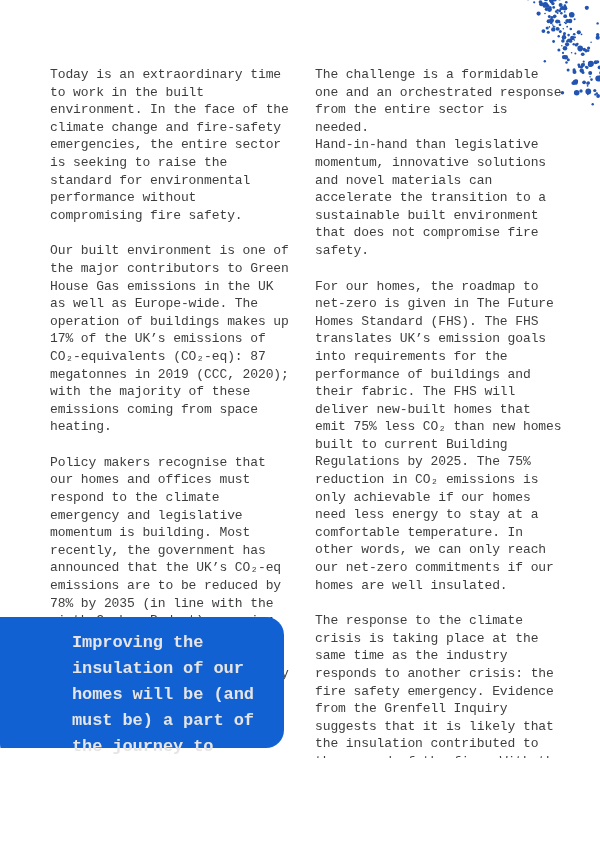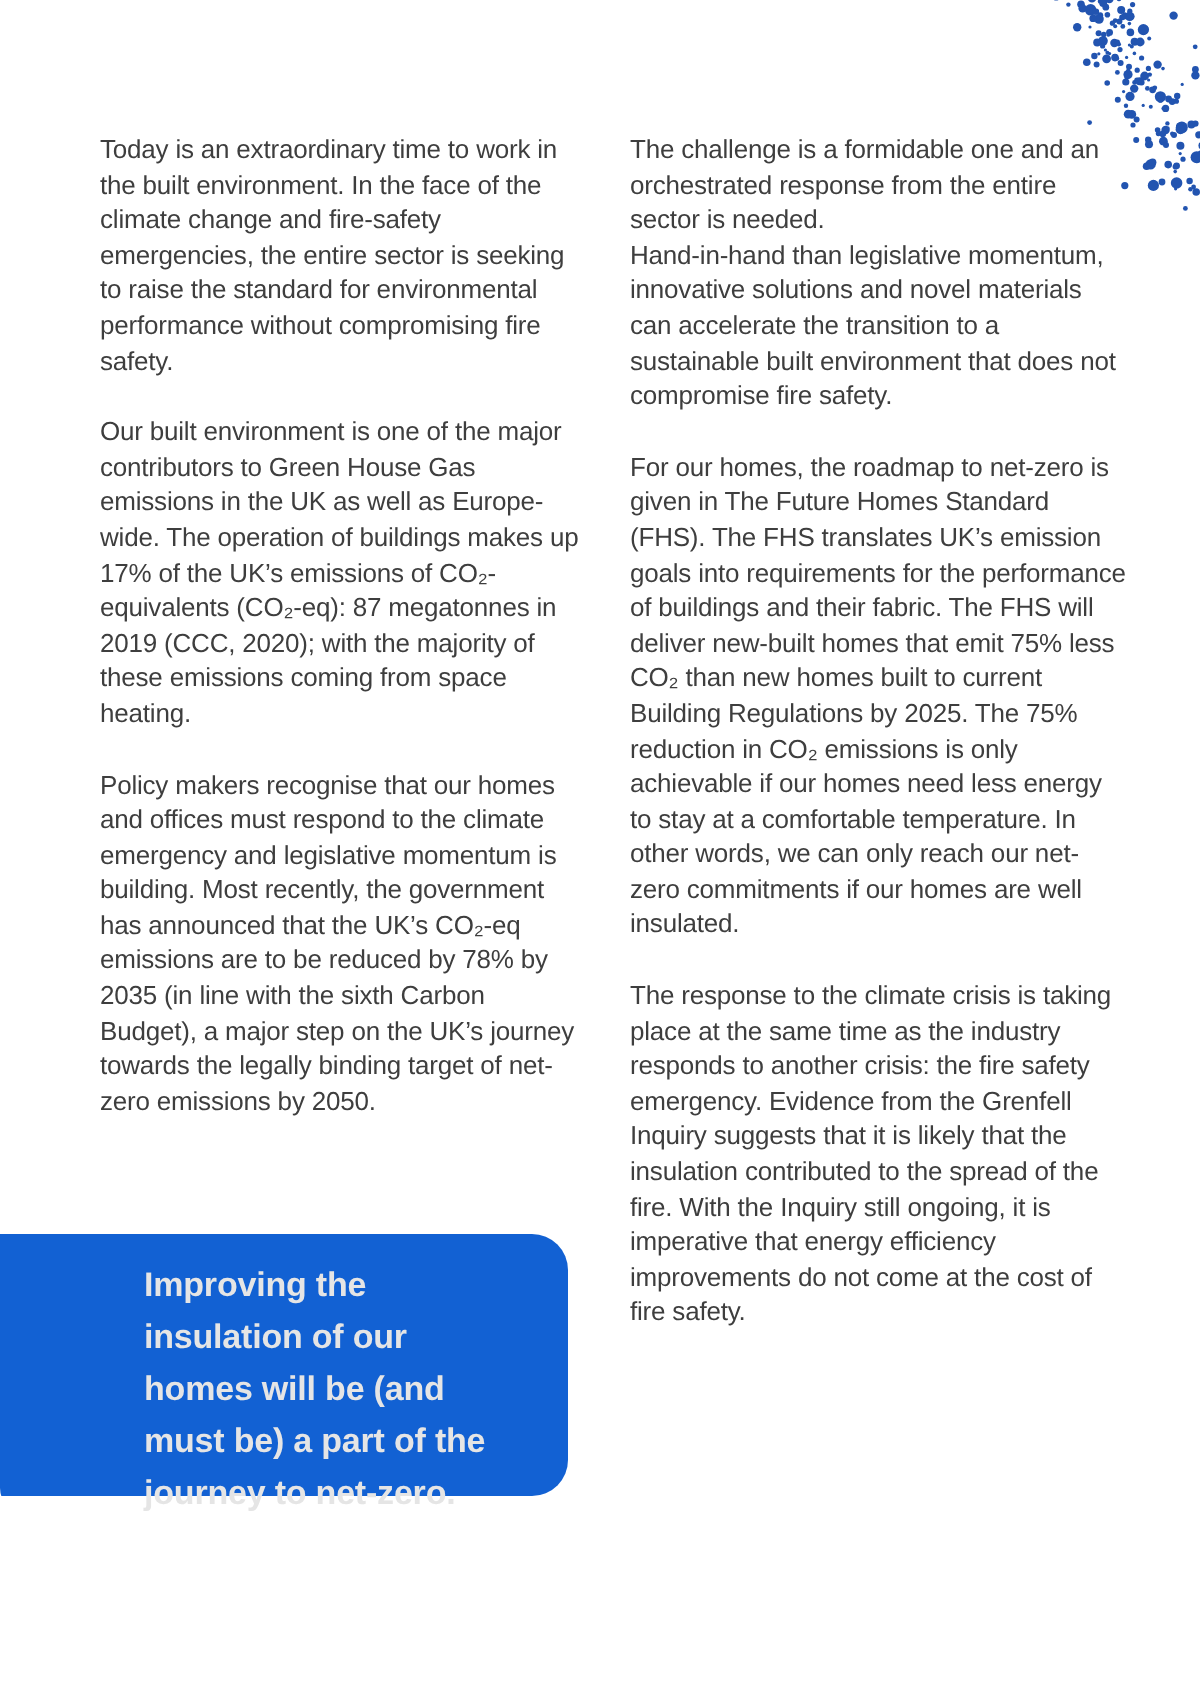--- a/index.html
+++ b/index.html
@@ -2,21 +2,21 @@
 <html style="--accent: #1261d3; --dots: #2254b0; --text: #3e3e3e; --page_number: #4a4a4a;"><head>
 <meta charset="utf-8">
 <style>
   html, body { margin: 0; padding: 0; background: #ffffff; }
   .page {
     position: relative;
     width: 600px;
     height: 758px;
     background: #ffffff;
     overflow: hidden;
-    font-family: Liberation Sans, sans-serif;
+    font-family: Liberation Mono, monospace;
     color: var(--text, #3e3e3e);
     border-radius: 14px;
   }
   .dots-svg {
     position: absolute;
     top: 0;
     right: 0;
     width: 100px;
     height: 115px;
     fill: var(--dots, #2254b0);

